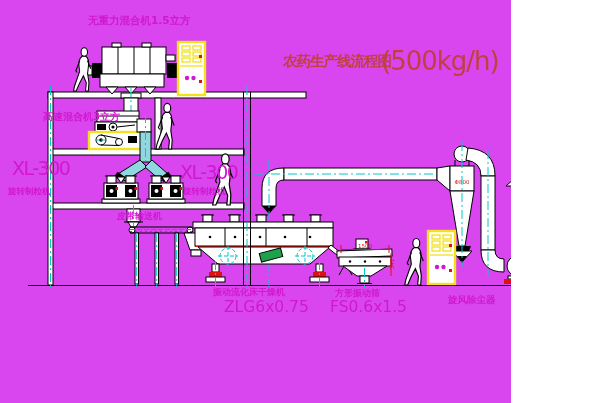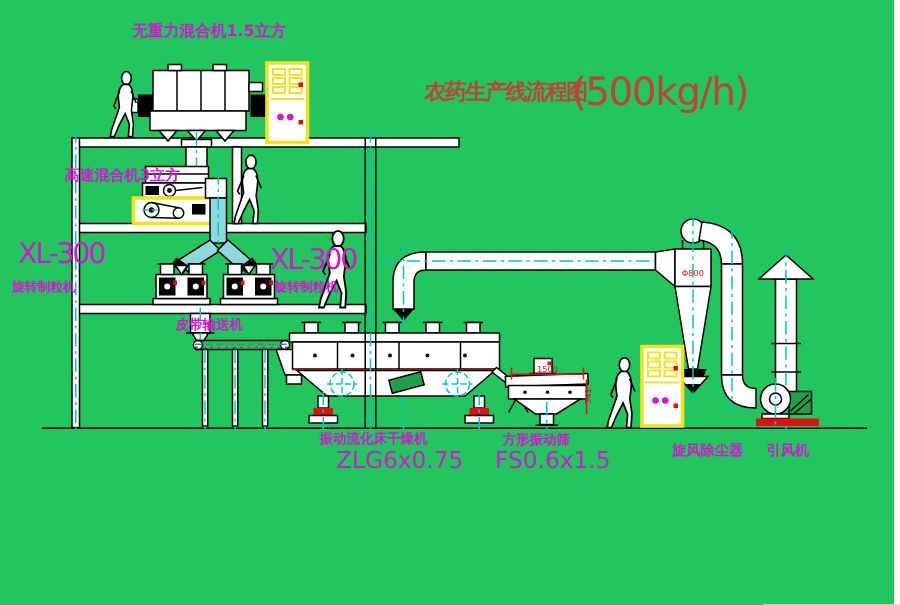--- a/index.html
+++ b/index.html
@@ -1,16 +1,16 @@
 <!DOCTYPE html>
 <html style="--line: #000000; --magenta: #d018d0; --red_title: #c04040; --cyan: #00c8c8; --yellow: #f2e11c; --green: #1fa04a; --accent_red: #e01010; --pipe_fill: #8fd8e0;"><head>
 <meta charset="utf-8">
 <style>
   html,body{margin:0;padding:0;background:#fff;}
-  #canvas{position:relative;width:596px;height:403px;background:#22c55e;overflow:hidden;text-align:center;}
+  #canvas{position:relative;width:511px;height:403px;background:#d946ef;overflow:hidden;text-align:center;}
   svg{display:block;}
   svg text{font-family:"DejaVu Sans",sans-serif;}
   .wf{fill:#fff;stroke:var(--line,#000);stroke-width:1;}
   .bf{fill:var(--line,#000);stroke:none;}
   .rf{fill:var(--accent_red,#e01010);stroke:none;}
   .gf{fill:var(--green,#1fa04a);stroke:var(--line,#000);stroke-width:1;}
   .pipe{fill:var(--pipe_fill,#8fd8e0);stroke:var(--line,#000);stroke-width:1;}
   .k-line{stroke:var(--line,#000);fill:none;stroke-width:1;}
   .k-cyan{stroke:var(--cyan,#00c8c8);fill:none;stroke-width:1;stroke-dasharray:9 3 2 3;}
   .k-cyan2{stroke:var(--cyan,#00c8c8);fill:none;stroke-width:1;stroke-dasharray:4 2;}

